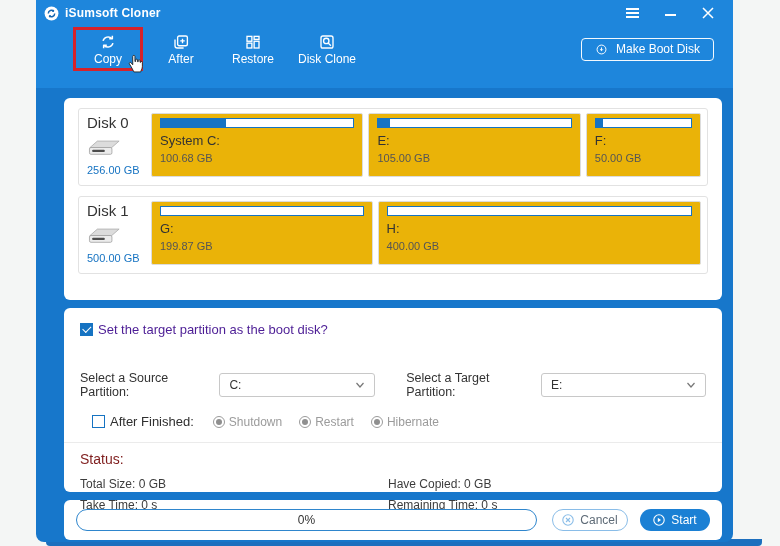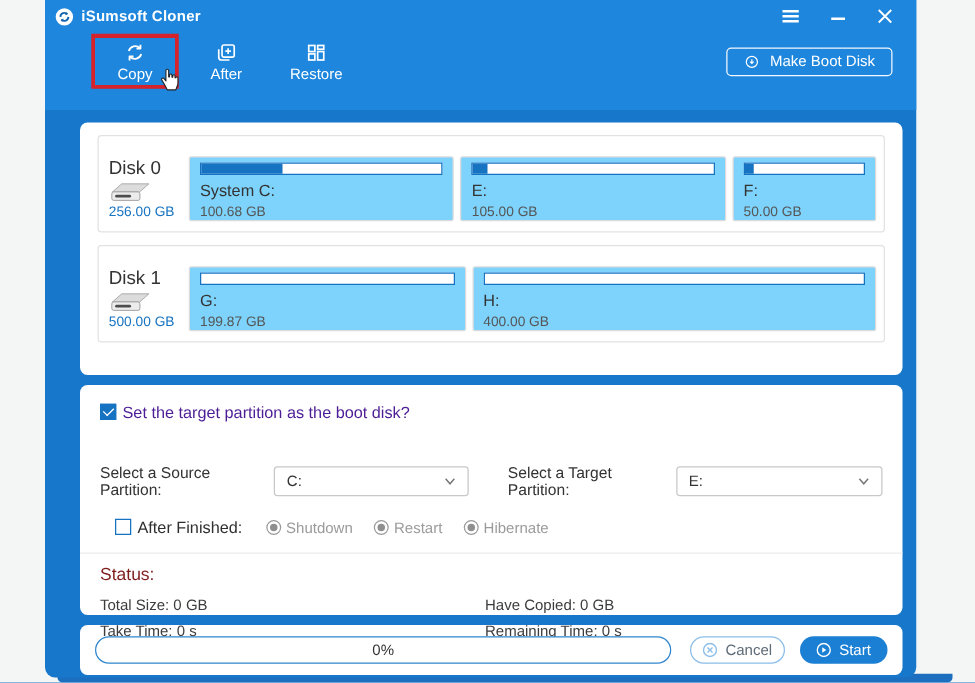--- a/index.html
+++ b/index.html
@@ -32,28 +32,28 @@
   .tool-icon svg{width:18px;height:18px;}
   .tool-label{font-size:12px;line-height:12px;}
   .hand-cursor{position:absolute;right:-8px;bottom:-6px;z-index:3;display:inline-flex;}
   .hand-cursor svg{width:22px;height:22px;}
   .boot-btn{margin-left:auto;height:23px;display:flex;align-items:center;gap:8px;background:transparent;border:1px solid rgba(255,255,255,.95);border-radius:4px;color:#fff;font-size:12px;padding:0 13px;font-family:inherit;cursor:pointer;}
   .boot-btn svg{width:13px;height:13px;}
   
   .panel{background:#fff;border-radius:6px;margin-left:28px;margin-right:11px;}
   .disks-panel{margin-top:10px;height:202px;padding:10px 14px;}
   
-  .disk-row{height:78px;border:1px solid #e2e2e2;border-radius:3px;display:flex;padding:16px 6px 8px 8px;margin-bottom:10px;background:#fff;}
+  .disk-row{height:78px;border:1px solid #e2e2e2;border-radius:3px;display:flex;padding:4px 6px 8px 8px;margin-bottom:10px;background:#fff;}
   .disk-meta{width:64px;display:flex;flex-direction:column;justify-content:space-between;align-items:flex-start;padding:1px 0;}
   .disk-name{font-size:15px;color:#333;}
   .hdd-icon{display:inline-flex;}
   .hdd-icon svg{width:34px;height:17px;}
   .disk-size{font-size:11px;color:var(--accent);}
   .parts{flex:1;display:flex;gap:5px;min-width:0;}
-  .part{background:#7dd3fc;border:1px solid #dcdcdc;border-radius:2px;padding:4px 8px;min-width:0;overflow:hidden;cursor:pointer;}
+  .part{background:#eab308;border:1px solid #dcdcdc;border-radius:2px;padding:4px 8px;min-width:0;overflow:hidden;cursor:pointer;}
   .usage{height:10px;border:1px solid var(--accent);background:#fff;}
   .usage-fill{height:100%;background:var(--accent);}
   .part-label{font-size:13px;color:#333;margin-top:5px;white-space:nowrap;}
   .part-size{font-size:11px;color:#555;margin-top:4px;white-space:nowrap;}
   
   .settings-panel{margin-top:8px;height:184px;padding:14px 16px 0 16px;}
   .check-row{display:flex;align-items:center;gap:5px;cursor:pointer;}
   .checkbox{width:13px;height:13px;border:1px solid var(--accent);background:#fff;display:inline-flex;align-items:center;justify-content:center;position:relative;flex:0 0 auto;}
   .checkbox.checked{background:var(--accent);}
   .checkbox.checked::after{content:"";width:7px;height:3.5px;border-left:1.8px solid #fff;border-bottom:1.8px solid #fff;transform:rotate(-45deg) translate(0.5px,-1px);}
@@ -153,20 +153,30 @@
               <span class="tool-icon">
                 <svg viewBox="0 0 24 24" fill="none" stroke="#fff" stroke-width="1.8">
                   <rect x="4" y="4.5" width="6.5" height="6.5"></rect>
                   <rect x="13.5" y="4.5" width="6.5" height="4"></rect>
                   <rect x="4" y="13.5" width="6.5" height="6.5"></rect>
                   <rect x="13.5" y="11" width="6.5" height="9"></rect>
                 </svg>
               </span>
               <span class="tool-label">Restore</span>
             </div>
+            <div class="tool-btn">
+              <span class="tool-icon">
+                <svg viewBox="0 0 24 24" fill="none" stroke="#fff" stroke-width="1.8">
+                  <rect x="4" y="4" width="16" height="16" rx="2.5"></rect>
+                  <circle cx="11" cy="10.6" r="3.6"></circle>
+                  <path d="M13.6 13.4l3.6 3.6"></path>
+                </svg>
+              </span>
+              <span class="tool-label">Disk Clone</span>
+            </div>
           </div>
         <button class="boot-btn">
           <span style="display:inline-flex;">
             <svg viewBox="0 0 24 24" fill="none" stroke="#fff" stroke-width="1.8">
                 <circle cx="12" cy="12" r="8.2"></circle>
                 <path d="M12 8.2v6M9.4 11.6L12 14.2l2.6-2.6"></path>
               </svg>
           </span>
           <span>Make Boot Disk</span>
         </button>

